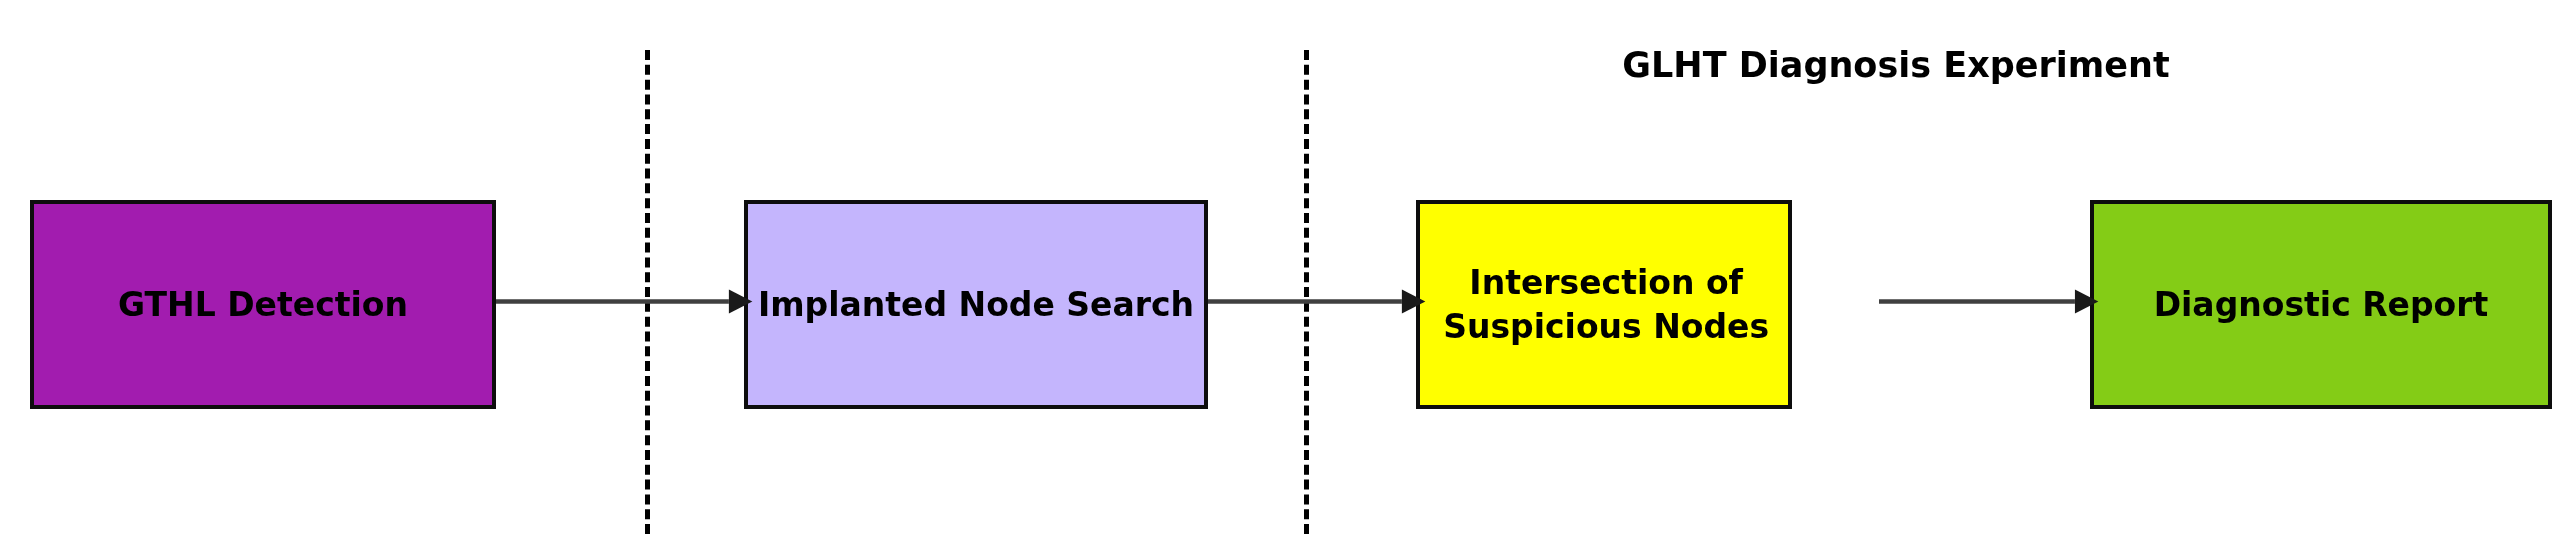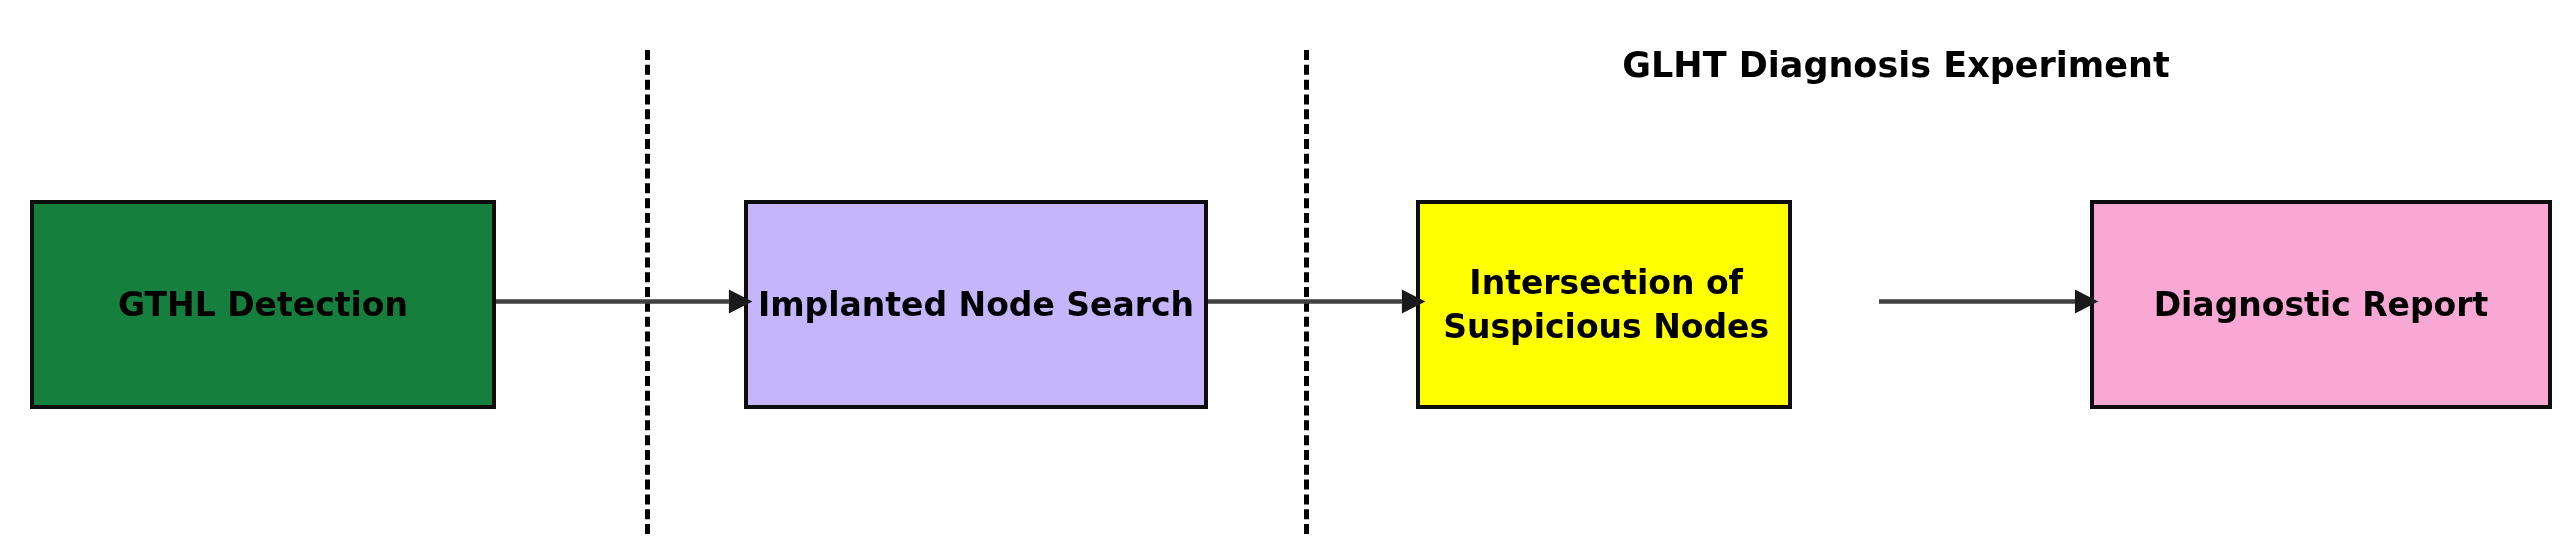--- a/index.html
+++ b/index.html
@@ -68,37 +68,37 @@
     font-weight: bold;
     font-size: 33px;
     line-height: 1.32;
     color: #000000;
     white-space: pre-line;
     padding: 0 8.7px;
   }
   #box-gthl-detection {
     left: 30px;
     width: 466px;
-    background: #15803d;
+    background: #a21caf;
   }
   #box-implanted-node-search {
     left: 744px;
     width: 464px;
     background: #c4b5fd;
   }
   #box-intersection-suspicious-nodes {
     left: 1416px;
     width: 376px;
     background: #ffff00;
     padding-left: 13px;
   }
   #box-diagnostic-report {
     left: 2090px;
     width: 462px;
-    background: #f9a8d4;
+    background: #84cc16;
     text-align: center;
   }
 
   
   .connector {
     position: absolute;
     top: 286px;
     height: 31px;
   }
   .connector svg {

